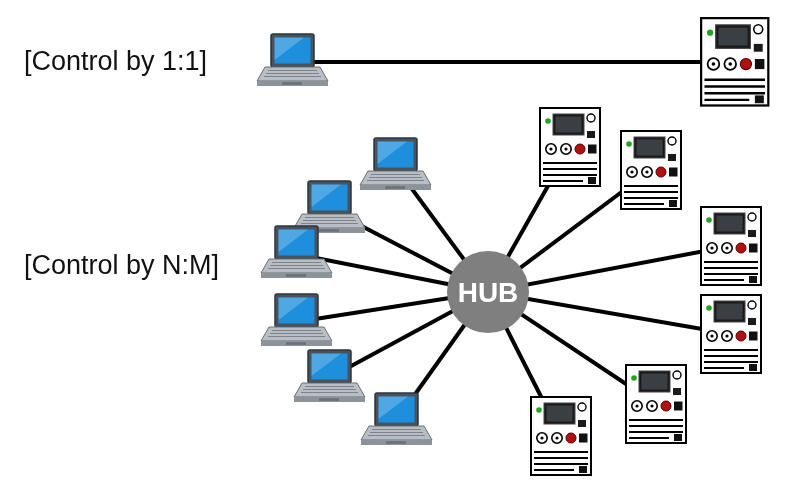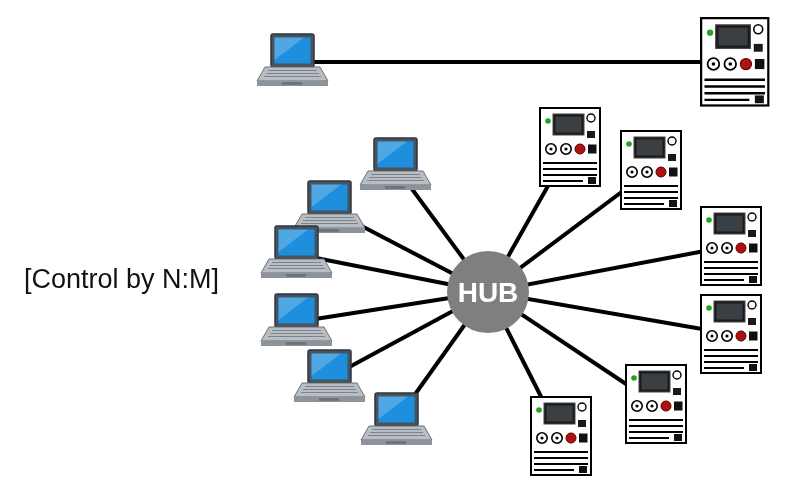--- a/index.html
+++ b/index.html
@@ -22,21 +22,21 @@
   }
   .bracket-label {
     position: absolute;
     font-size: 27px;
     color: #111111;
     letter-spacing: 0px;
     white-space: nowrap;
     font-family: "Liberation Sans", sans-serif;
   }
   .label-1to1 { left: 24px; top: 46px; }
-  .label-ntom { left: 24px; top: 264px; }
+  .label-ntom { left: 24px; top: 250px; }
 </style>
 </head>
 <body>
 
 <div class="stage">
 
   <svg class="diagram-svg" width="800" height="500" viewBox="0 0 800 500">
 
     <defs>
 
@@ -108,16 +108,17 @@
     <use href="#laptop" x="360" y="392"></use>
 
     <use href="#device" x="539" y="107"></use>
     <use href="#device" x="620" y="130"></use>
     <use href="#device" x="700" y="206"></use>
     <use href="#device" x="700" y="294"></use>
     <use href="#device" x="625" y="364"></use>
     <use href="#device" x="530" y="396"></use>
   </svg>
 
+  <div class="bracket-label label-1to1">[Control by 1:1]</div>
 
   <div class="bracket-label label-ntom">[Control by N:M]</div>
 
 </div>
 
 </body></html>

